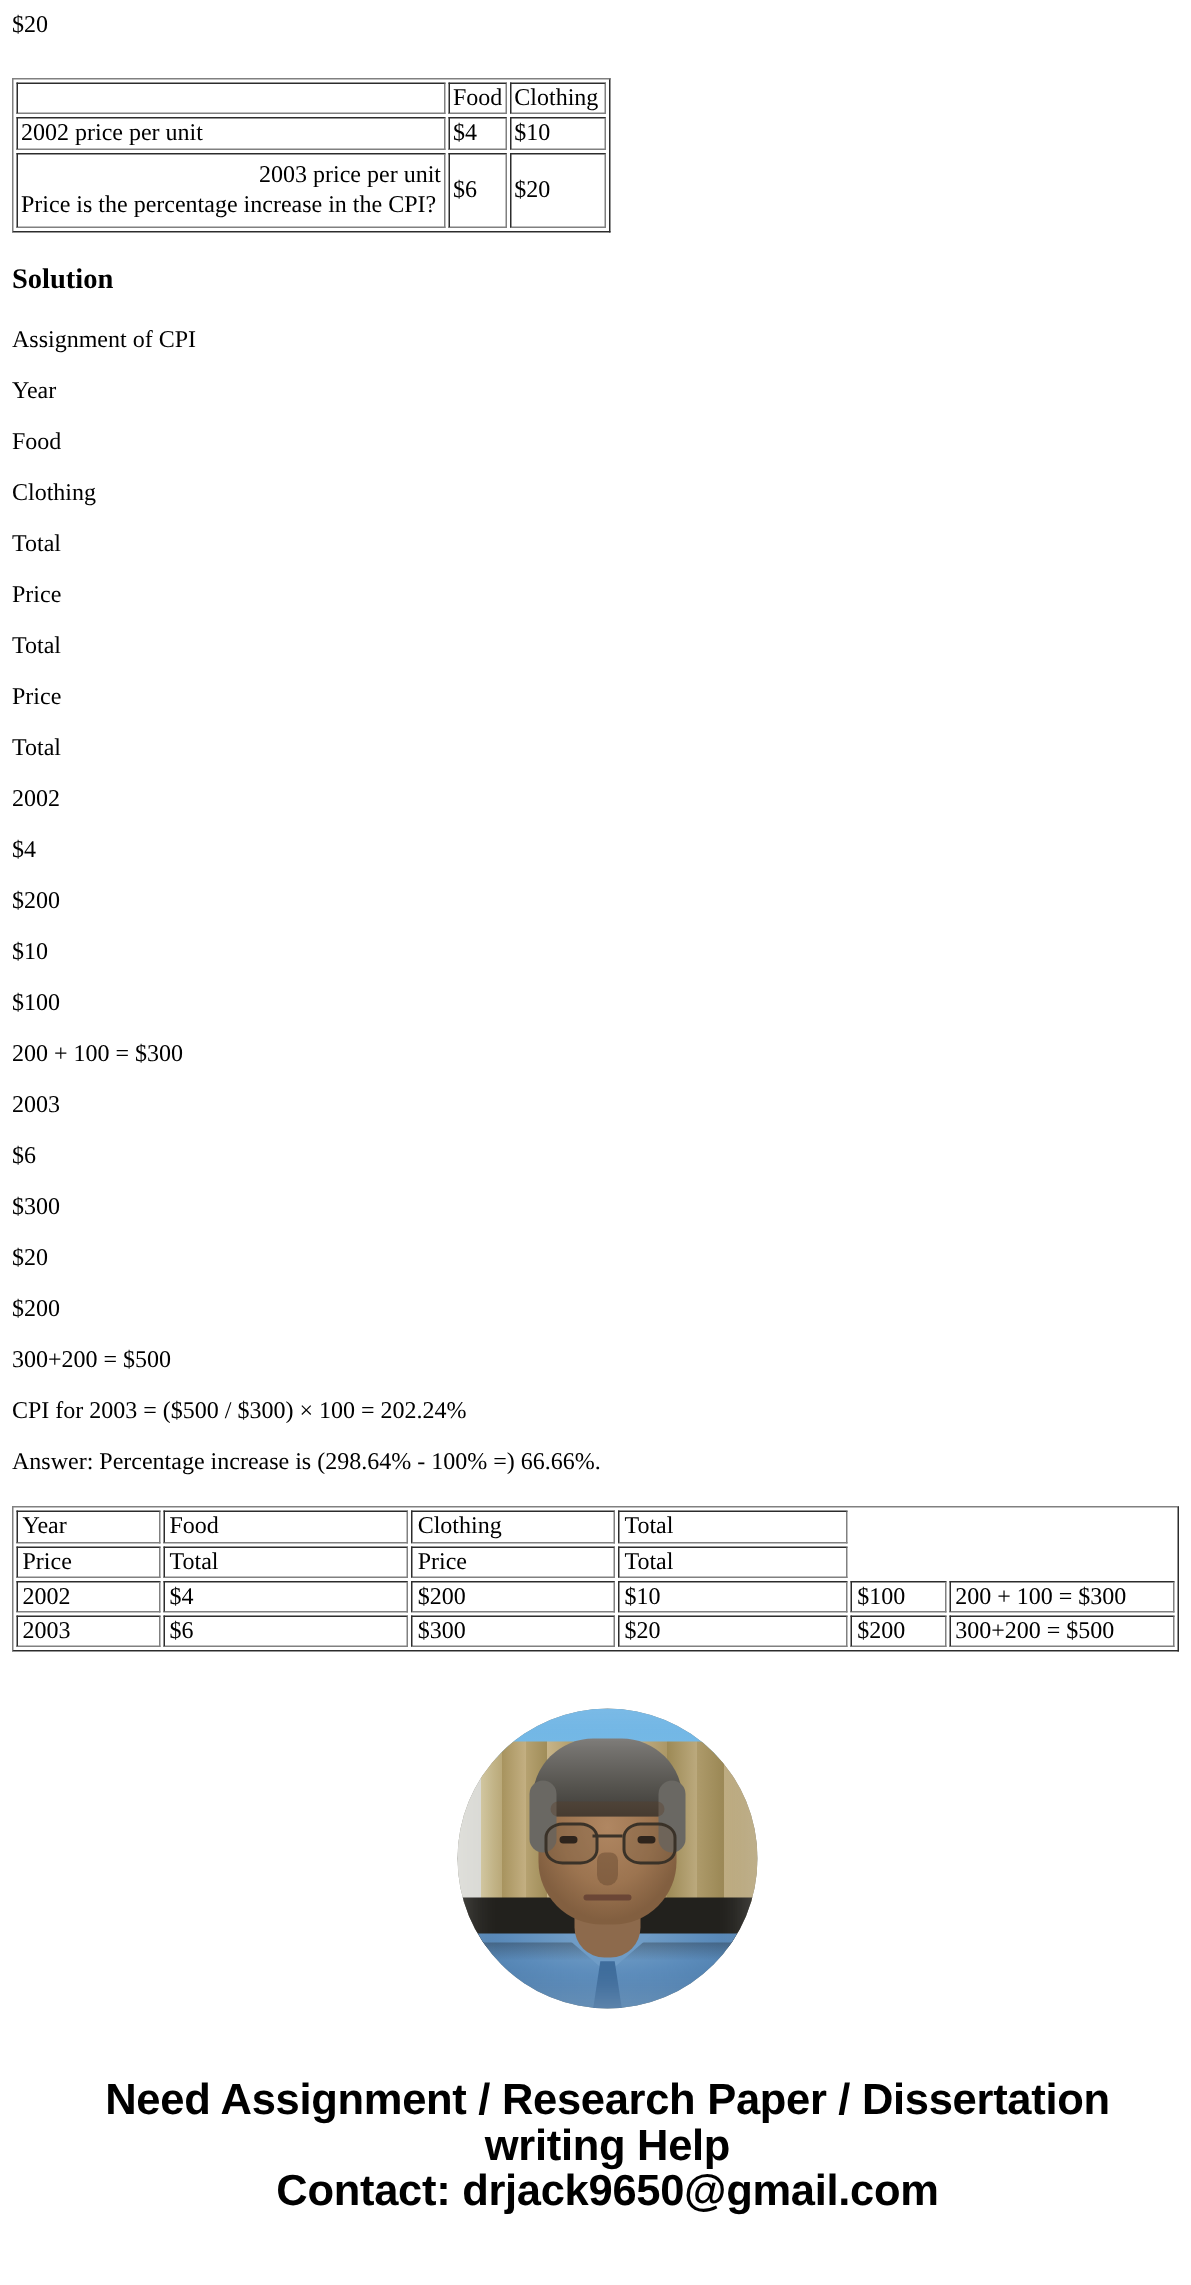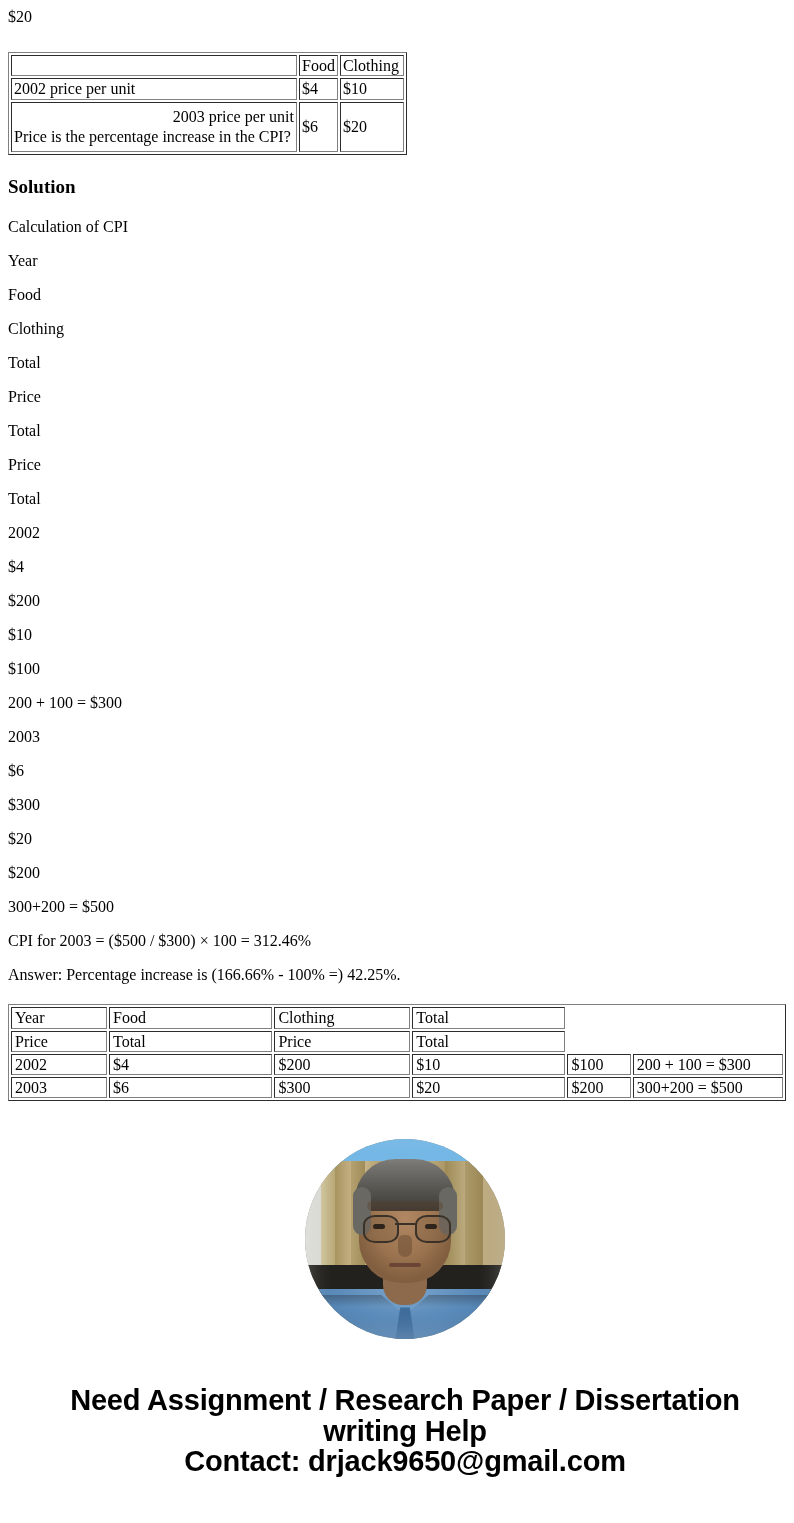--- a/index.html
+++ b/index.html
@@ -271,43 +271,43 @@
     </tbody>
   </table>
 
   <div style="height:22px"></div>
 
   <h2 class="solution">Solution</h2>
 
   <div style="height:21px"></div>
 
   <div class="line-block" id="solution-lines">
-      <div class="p">Calculation of CPI</div>
+      <div class="p">Assignment of CPI</div>
       <div class="p">Year</div>
       <div class="p">Food</div>
       <div class="p">Clothing</div>
       <div class="p">Total</div>
       <div class="p">Price</div>
       <div class="p">Total</div>
       <div class="p">Price</div>
       <div class="p">Total</div>
       <div class="p">2002</div>
       <div class="p">$4</div>
       <div class="p">$200</div>
       <div class="p">$10</div>
       <div class="p">$100</div>
       <div class="p">200 + 100 = $300</div>
       <div class="p">2003</div>
       <div class="p">$6</div>
       <div class="p">$300</div>
       <div class="p">$20</div>
       <div class="p">$200</div>
       <div class="p">300+200 = $500</div>
-      <div class="p">CPI for 2003 = ($500 / $300) × 100 = 312.46%</div>
-      <div class="p">Answer: Percentage increase is (166.66% - 100% =) 42.25%.</div>
+      <div class="p">CPI for 2003 = ($500 / $300) × 100 = 202.24%</div>
+      <div class="p">Answer: Percentage increase is (298.64% - 100% =) 66.66%.</div>
     </div>
 
   <div style="height:4px"></div>
 
   <table class="stable">
     <tbody>
       <tr>
         <td class="col1">Year</td>
         <td class="col2">Food</td>
         <td class="col3">Clothing</td>

